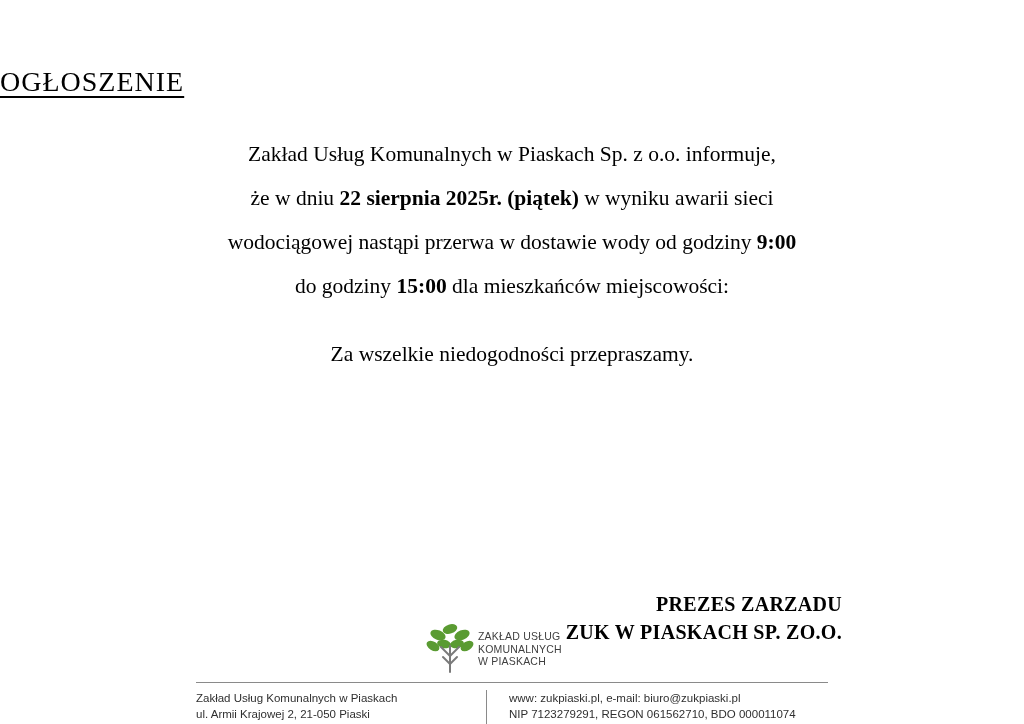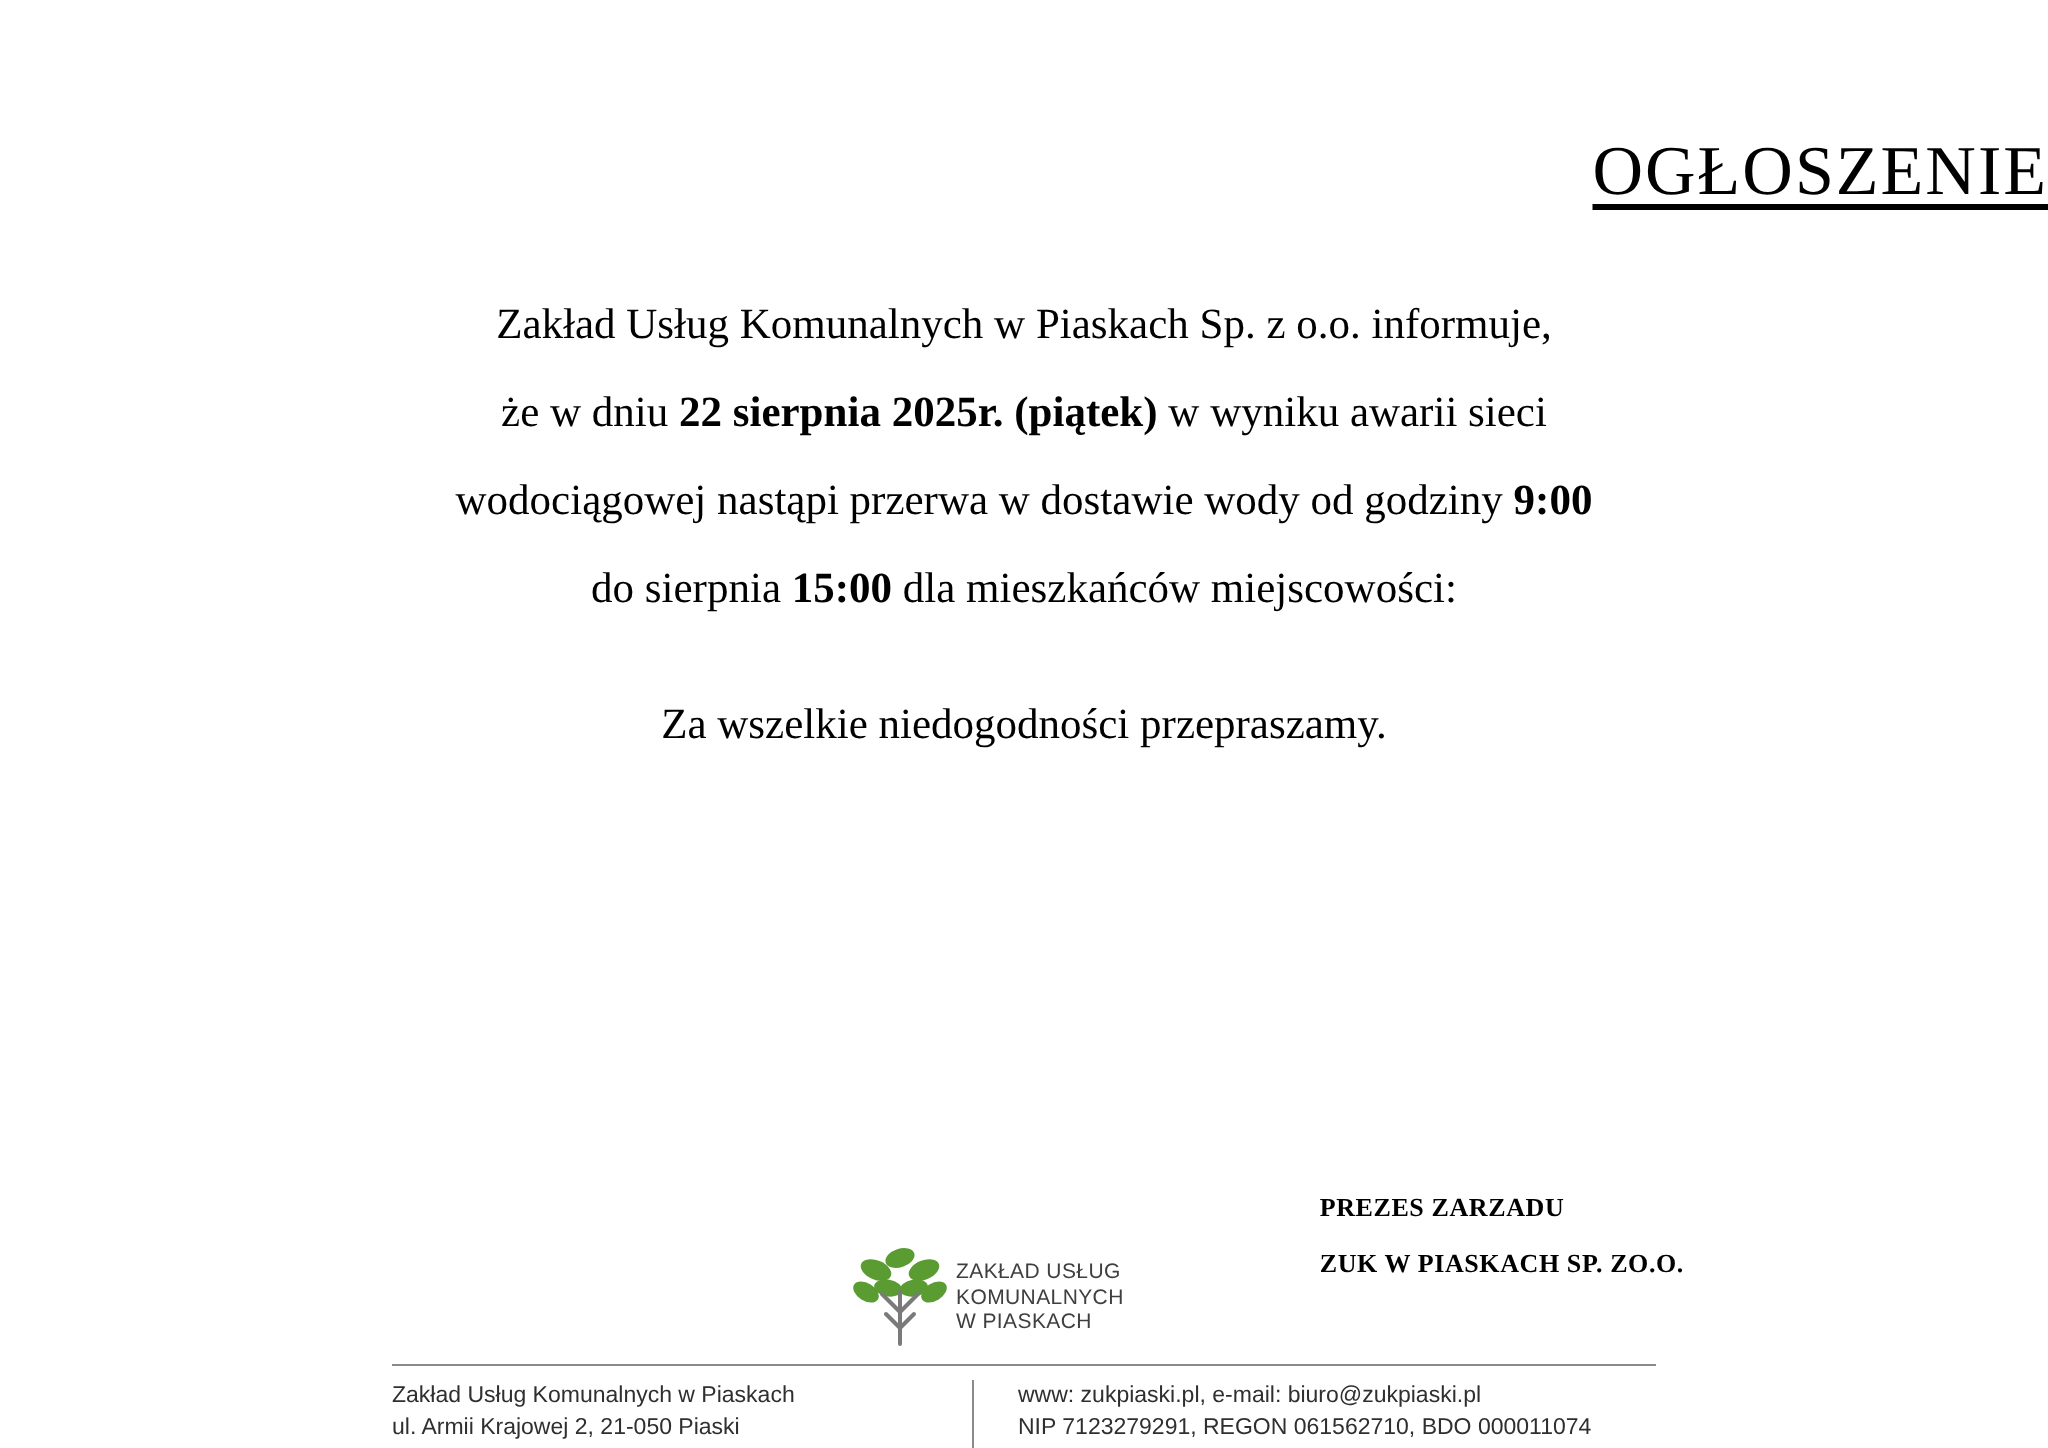--- a/index.html
+++ b/index.html
@@ -18,22 +18,22 @@
 
   .page {
     width: 1024px;
     height: 724px;
     position: relative;
     background: #ffffff;
     box-sizing: border-box;
   }
 
   .title {
-    text-align: right;
-    font-size: 35px;
+    text-align: left;
+    font-size: 28px;
     letter-spacing: 1px;
     text-decoration: underline;
     text-underline-offset: 5px;
     margin-top: 66px;
     font-weight: normal;
   }
 
   .body-block {
     margin-top: 34px;
     padding: 0 43px;
@@ -66,22 +66,22 @@
   }
 
   .apology {
     margin-top: 24px;
   }
 
   .signature {
     position: absolute;
     right: 182px;
     top: 524px;
-    text-align: left;
-    font-size: 13px;
+    text-align: right;
+    font-size: 20px;
     font-weight: bold;
     line-height: 28px;
     letter-spacing: 0.3px;
     font-family: Liberation Serif, serif;
   }
 
   
   .logo {
     position: absolute;
     left: 420px;
@@ -154,21 +154,21 @@
     <div class="line">
       <span>Zakład Usług Komunalnych w Piaskach Sp. z o.o. informuje,</span>
     </div>
     <div class="line">
       <span>że w dniu </span><span class="b">22 sierpnia 2025r. (piątek)</span><span> w wyniku awarii sieci</span>
     </div>
     <div class="line">
       <span>wodociągowej nastąpi przerwa w dostawie wody od godziny </span><span class="b">9:00</span>
     </div>
     <div class="line">
-      <span>do sierpnia </span><span class="b">15:00</span><span> dla mieszkańców miejscowości:</span>
+      <span>do godziny </span><span class="b">15:00</span><span> dla mieszkańców miejscowości:</span>
     </div>
 
 
     <div class="apology">
       <div class="line">Za wszelkie niedogodności przepraszamy.</div>
     </div>
   </div>
 
   <div class="signature">
     <div>PREZES ZARZADU</div>

